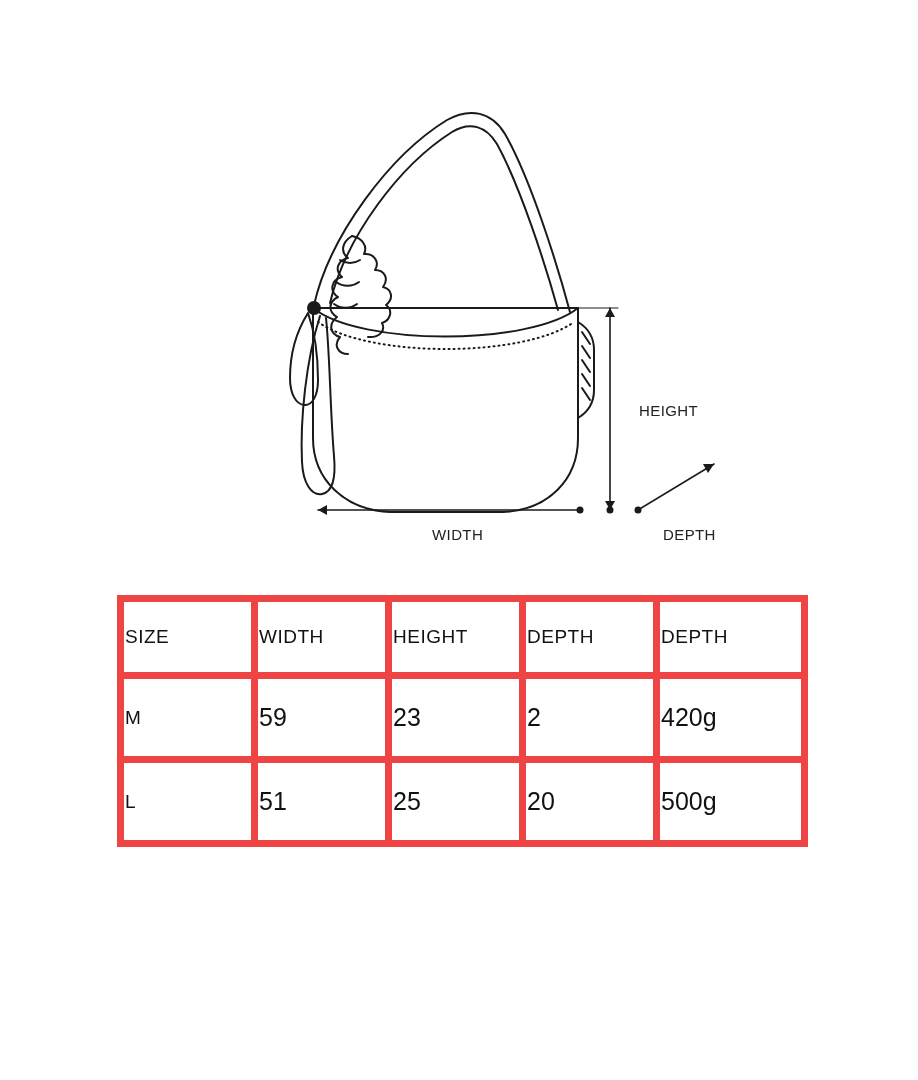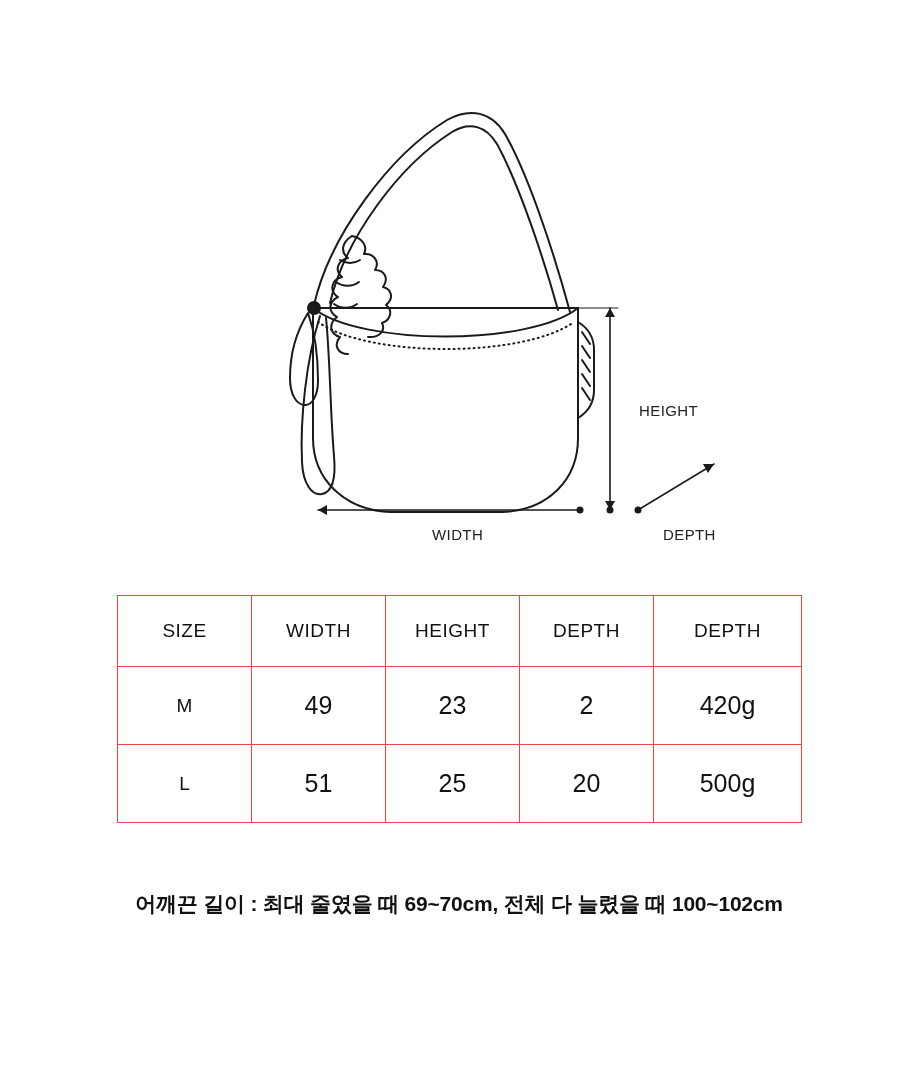--- a/index.html
+++ b/index.html
@@ -51,22 +51,22 @@
     width: 684px;
   }
   table.size-table {
     border-collapse: collapse;
     width: 684px;
     table-layout: fixed;
     background: #fff;
   }
   table.size-table th,
   table.size-table td {
-    border: 1px solid #ef4444;
-    text-align: center;
+    border: 7px solid #ef4444;
+    text-align: left;
     color: #111;
     font-weight: 400;
   }
   table.size-table th {
     height: 68px;
     font-size: 19px;
     letter-spacing: 0.5px;
   }
   table.size-table td {
     height: 75px;
@@ -181,31 +181,30 @@
           <th>SIZE</th>
           <th>WIDTH</th>
           <th>HEIGHT</th>
           <th>DEPTH</th>
           <th>DEPTH</th>
         </tr>
       </thead>
       <tbody>
         <tr>
           <td class="size-col">M</td>
-          <td>49</td>
+          <td>59</td>
           <td>23</td>
           <td>2</td>
           <td>420g</td>
         </tr>
         <tr>
           <td class="size-col">L</td>
           <td>51</td>
           <td>25</td>
           <td>20</td>
           <td>500g</td>
         </tr>
       </tbody>
     </table>
   </div>
 
-  <div class="note-main">어깨끈 길이 : 최대 줄였을 때 69~70cm, 전체 다 늘렸을 때 100~102cm</div>
 
 </div>
 
 </body></html>

